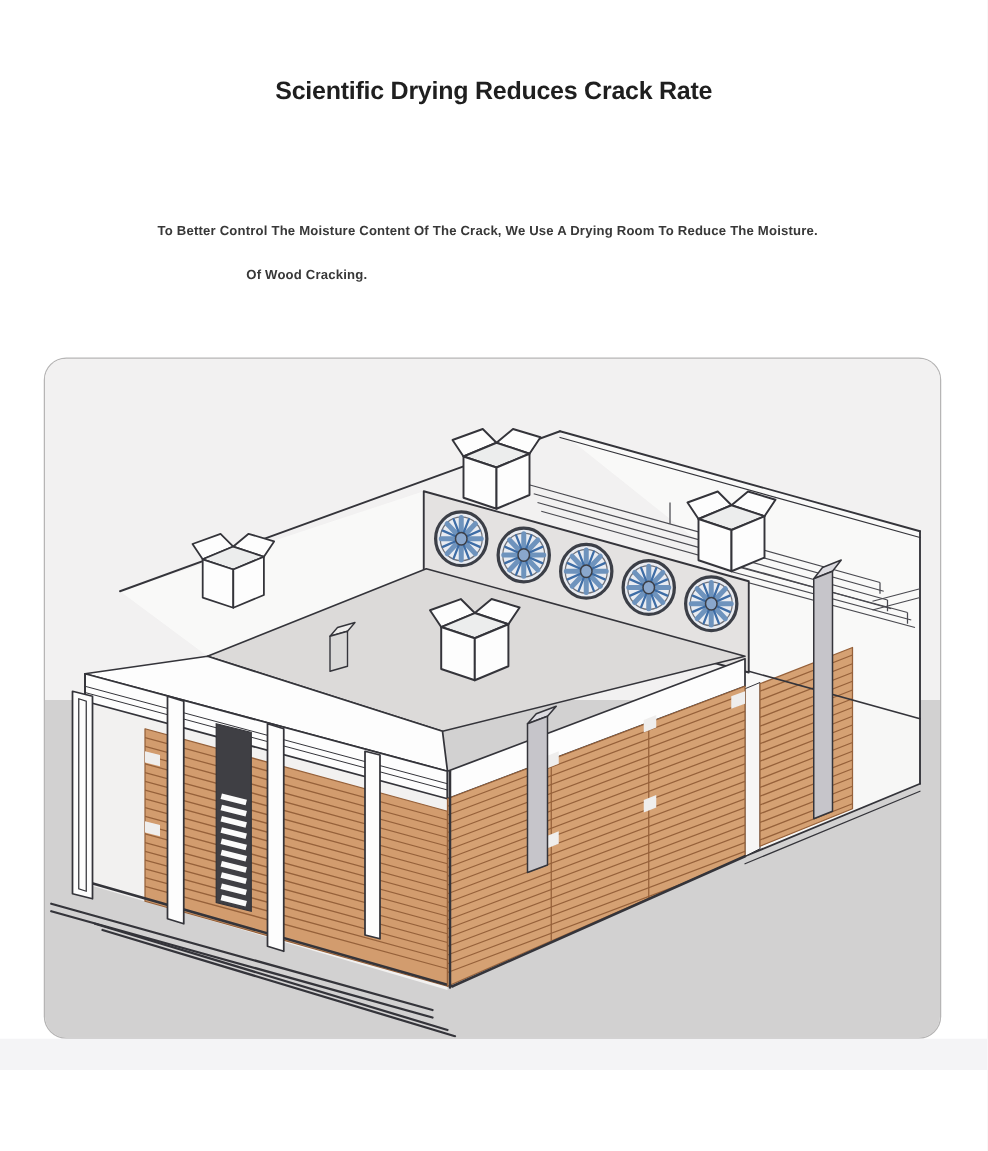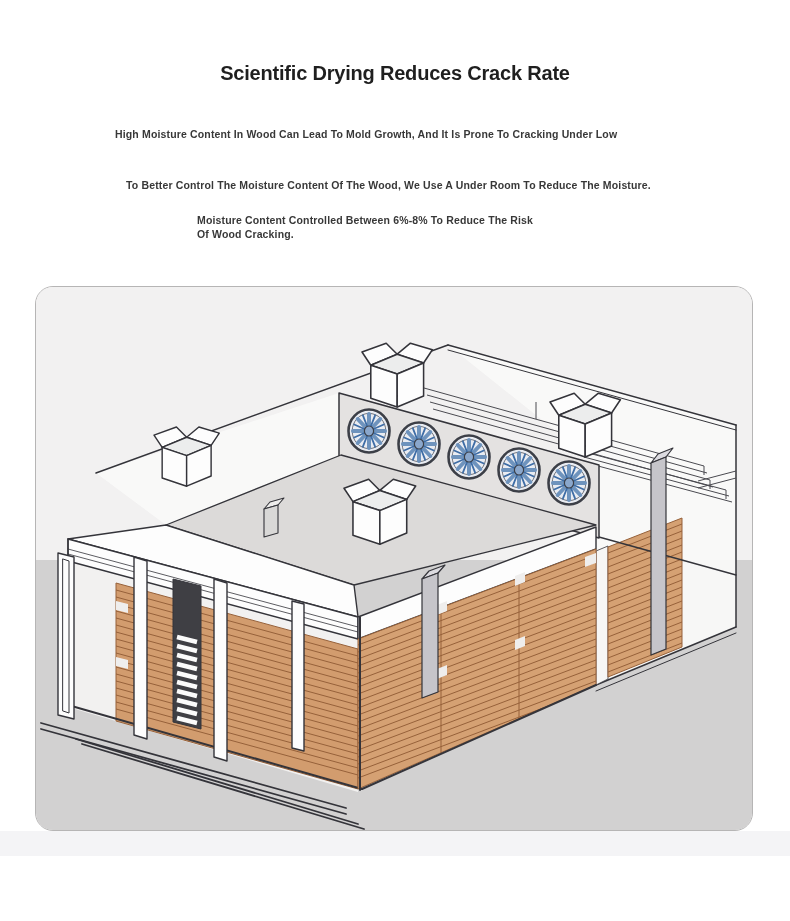--- a/index.html
+++ b/index.html
@@ -64,27 +64,25 @@
   .strip-gap{fill:#f7f6f5;stroke:var(--line,#34343a);stroke-width:.8;stroke-linejoin:round;}
   .slabf{fill:#d9d8d7;stroke:var(--line,#34343a);stroke-width:1.1;stroke-linejoin:round;}
   .slabt{fill:#eeedec;stroke:var(--line,#34343a);stroke-width:1.1;stroke-linejoin:round;}
 </style>
 </head>
 <body>
 
 <div class="page-title">Scientific Drying Reduces Crack Rate</div>
 
 <div class="para para1">
-  <div>High Moisture Content In Wood Can Lead To Mold Growth, And It Is Prone To Cracking Under Low</div>
 </div>
 <div class="para para2">
-  <div>To Better Control The Moisture Content Of The Wood, We Use A Under Room To Reduce The Moisture.</div>
+  <div>To Better Control The Moisture Content Of The Crack, We Use A Drying Room To Reduce The Moisture.</div>
 </div>
 <div class="para para3">
-  <div>Moisture Content Controlled Between 6%-8% To Reduce The Risk</div>
   <div>Of Wood Cracking.</div>
 </div>
 
 <div class="illus-card">
 <svg width="718" height="545" viewBox="0 0 718 545">
   <defs>
     <clipPath id="clipR">
           <polygon points="322,352 560,262 560,398 322,502"></polygon>
         </clipPath>
     <clipPath id="clipL">

